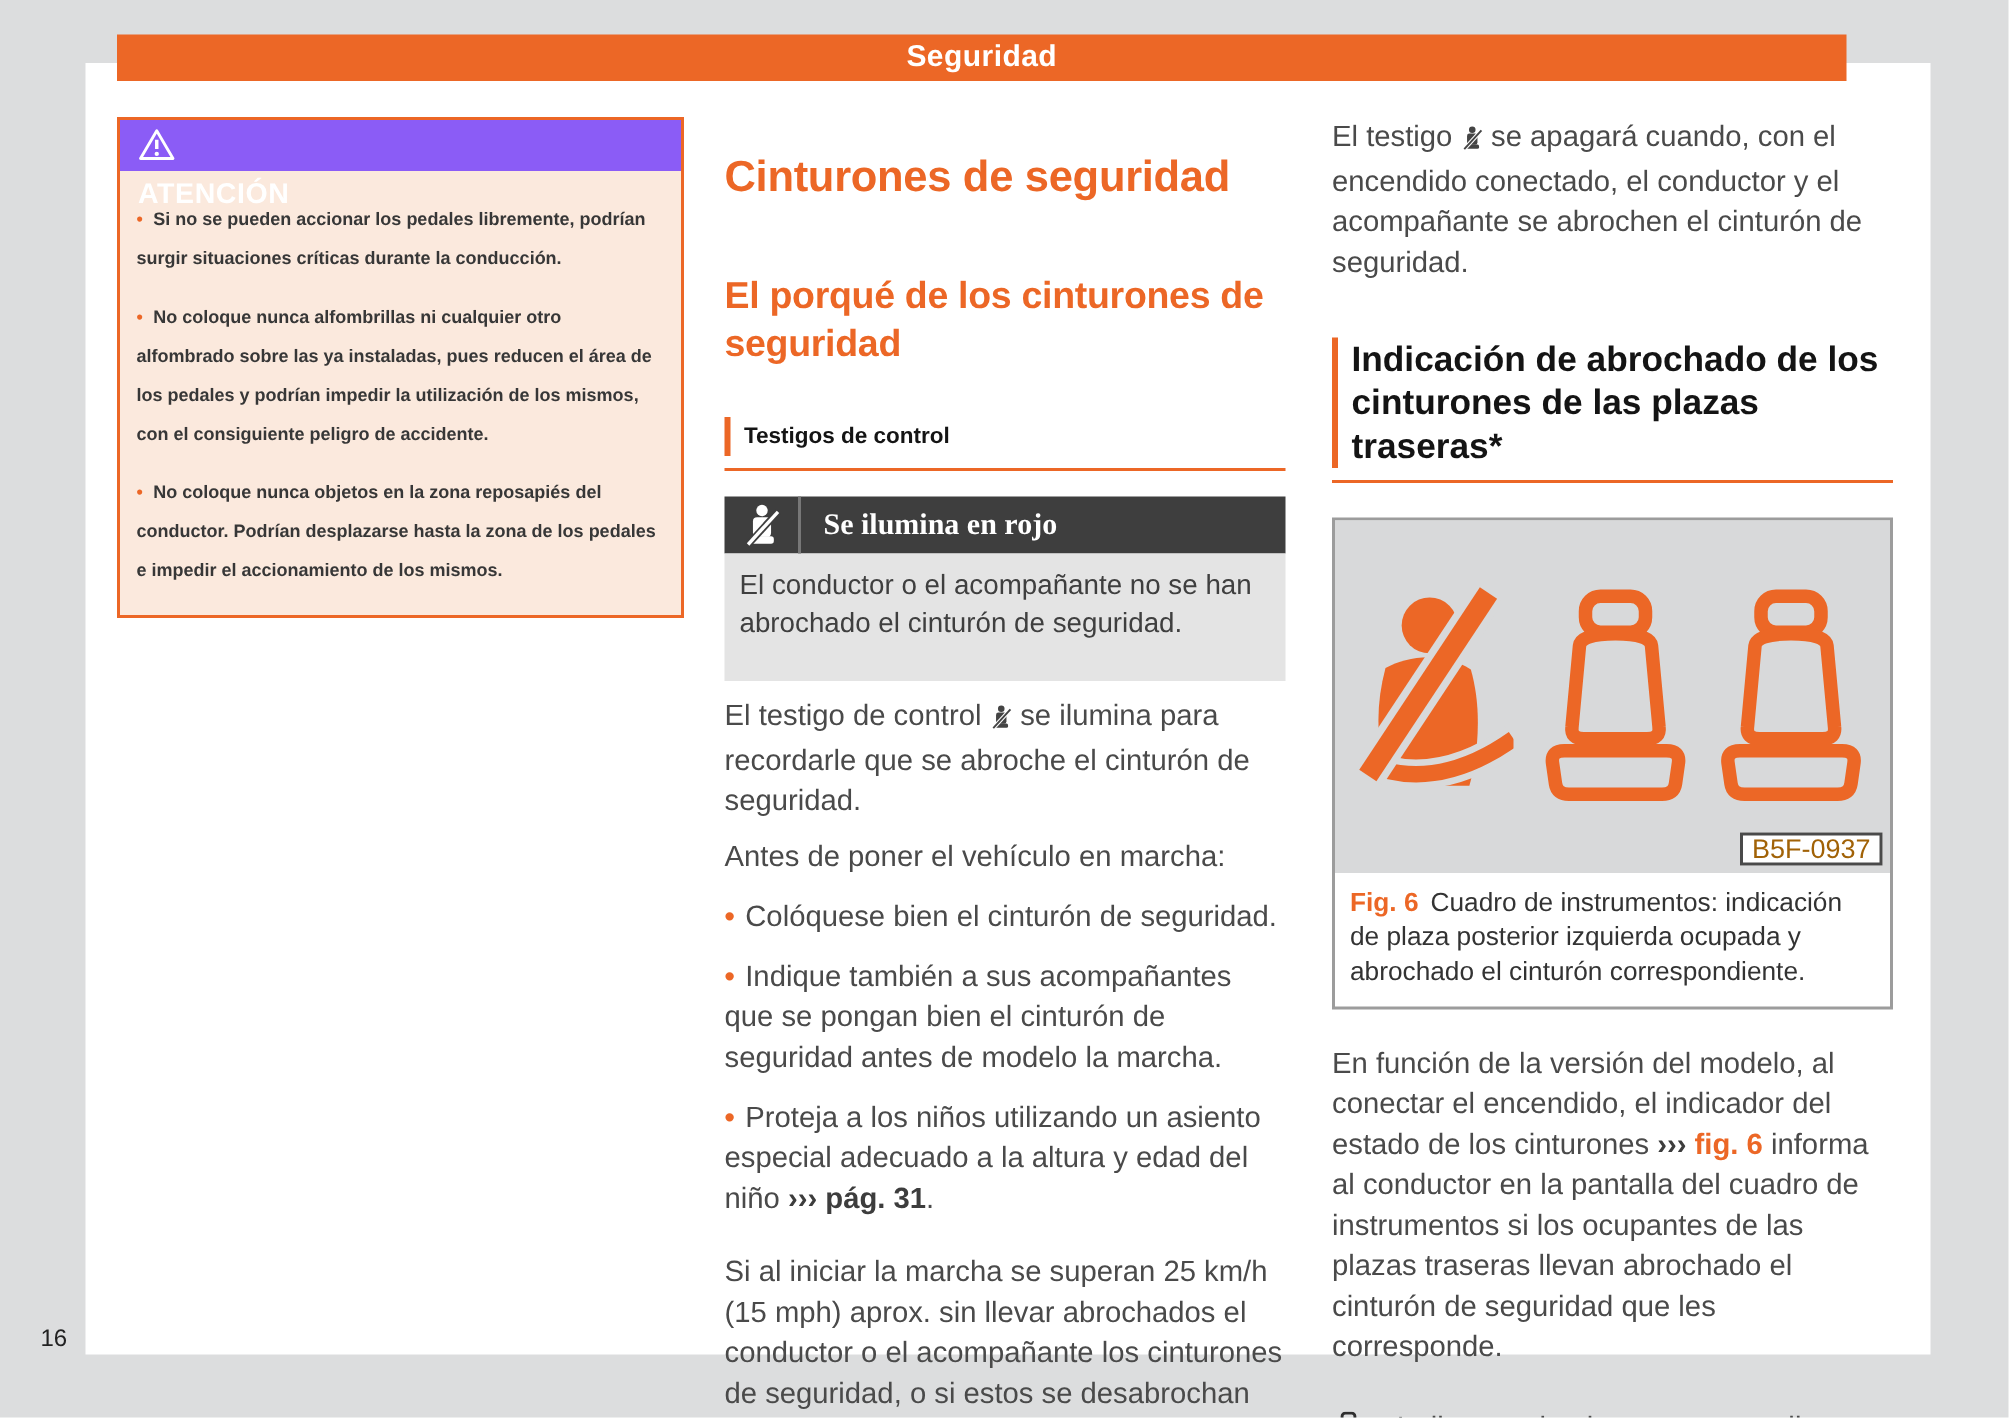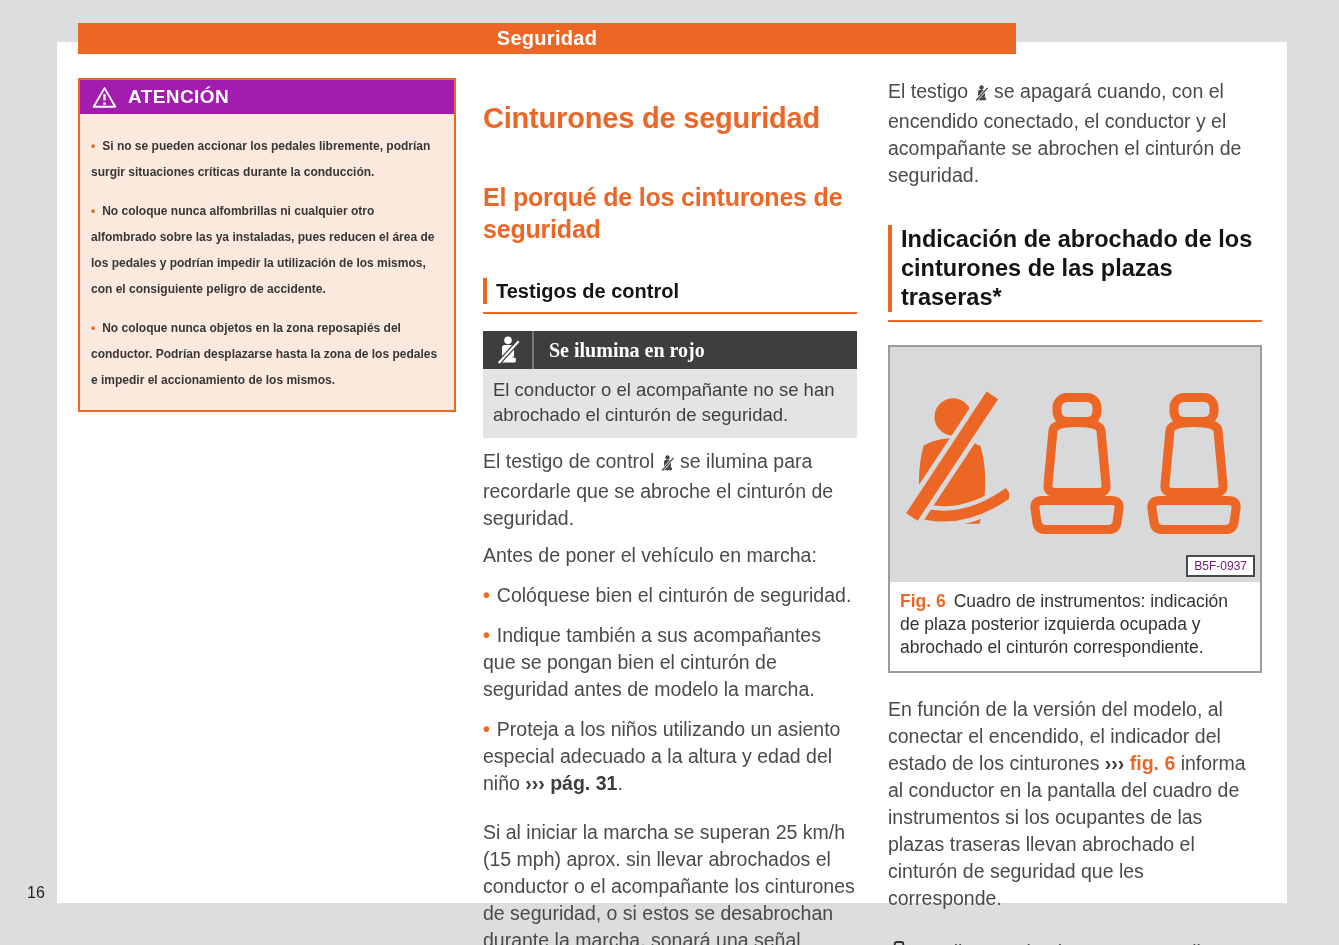--- a/index.html
+++ b/index.html
@@ -7,87 +7,87 @@
   body {
     background:#dcddde;
     font-family:"Liberation Sans", sans-serif;
     position:relative;
   }
   .sheet {
     position:absolute; left:57px; top:42px; width:1230px; height:861px;
     background:#ffffff;
   }
   .header-bar {
-    position:absolute; left:78px; top:23px; width:938px; height:31px;
+    position:absolute; left:78px; top:23px; width:1153px; height:31px;
     background:#ec6726; color:#ffffff;
     display:flex; align-items:center; justify-content:center;
     font-size:20px; font-weight:bold; letter-spacing:.3px;
   }
   .col { position:absolute; top:78px; }
   .col1 { left:78px;  width:378px; }
   .col2 { left:483px; width:374px; }
   .col3 { left:888px; width:374px; }
 
   
   .att-box { border:2px solid #ec6726; }
   .att-head {
-    background:#a21caf; color:#fff;
-    display:flex; align-items:center; gap:11px;
+    background:#8b5cf6; color:#fff;
+    display:flex; gap:11px;
     padding:5px 12px; height:34px;
-    font-size:19px; font-weight:bold; letter-spacing:.4px;
+    font-size:19px; font-weight:bold; letter-spacing:.4px;flex-direction:column;
   }
   .att-body { background:#fbe9dd; padding:6px 13px 17px 11px; }
   .att-body p {
     font-size:12px; line-height:26px; font-weight:bold; color:#373737;
     margin-top:13px;
   }
   .dot { color:#ec6726; font-weight:bold; margin-right:7px; }
 
   
   .doc-title { color:#ec6726; font-size:29px; line-height:33px; font-weight:bold; letter-spacing:-.2px;margin-top:24px; }
   .sec-title { color:#ec6726; font-size:25px; line-height:32px; font-weight:bold; margin-top:46px; letter-spacing:-.2px; }
   .subhead-wrap { border-bottom:2px solid #ec6726; padding-bottom:8px; margin-top:33px; }
   .subhead {
     border-left:4px solid #ec6726; padding-left:9px;
-    font-size:20px; line-height:26px; font-weight:bold; color:#141414;
+    font-size:15px; line-height:26px; font-weight:bold; color:#141414;
   }
   .signal-box {
     margin-top:17px; background:#3e3e3e; height:38px;
     display:flex; align-items:stretch;
   }
   .signal-icon-cell {
     width:51px; display:flex; align-items:center; justify-content:center;
     border-right:2px solid #777;
   }
   .signal-label {
     display:flex; align-items:center; padding-left:15px;
     color:#fff; font-size:20px; font-weight:bold;font-family:Liberation Serif, serif;
   }
   .signal-desc {
-    background:#e4e4e4; padding:8px 12px 11px 10px;
+    background:#e4e4e4; padding:8px 12px 27px 10px;
     font-size:18.5px; line-height:25px; color:#3f3f3f;
   }
   .body-p { font-size:19.5px; line-height:27px; color:#4a4a4a; margin-top:10px; }
   .bullet-p { font-size:19.5px; line-height:27px; color:#4a4a4a; margin-top:13px; }
   .ref-arrows { font-weight:bold; color:#3d3d3d; }
   .ref-bold { font-weight:bold; color:#3d3d3d; }
   .ref-fig { font-weight:bold; color:#ec6726; }
   .inline-icon { display:inline-block; vertical-align:-3px; }
 
   
   .figure-frame { margin-top:23px; border:2px solid #9c9c9c; background:#fff; }
   .figure-img {
     position:relative; background:#d8d9da; height:235px;
     display:flex; align-items:center; justify-content:space-between;
     padding:0 16px;
   }
   .fig-code {
     position:absolute; right:5px; bottom:5px;
     background:#fff; border:2px solid #4a4a4a;
-    font-size:12px; color:#701a75; padding:0 6px; line-height:18px;
+    font-size:18px; color:#a16207; padding:0 6px; line-height:18px;
   }
   .figure-caption { padding:8px 10px 12px; font-size:17.5px; line-height:23px; color:#333; }
   .fig-label { color:#ec6726; font-weight:bold; margin-right:8px; }
   .note-item { margin-top:27px; display:flex; gap:21px; }
   .note-icon-cell { flex:0 0 22px; padding-top:2px; }
   .note-text { font-size:19.5px; line-height:27px; color:#4a4a4a; }
 
   .page-num { position:absolute; left:27px; top:884px; font-size:16px; color:#222;text-align:center; }
 </style>
 </head>

